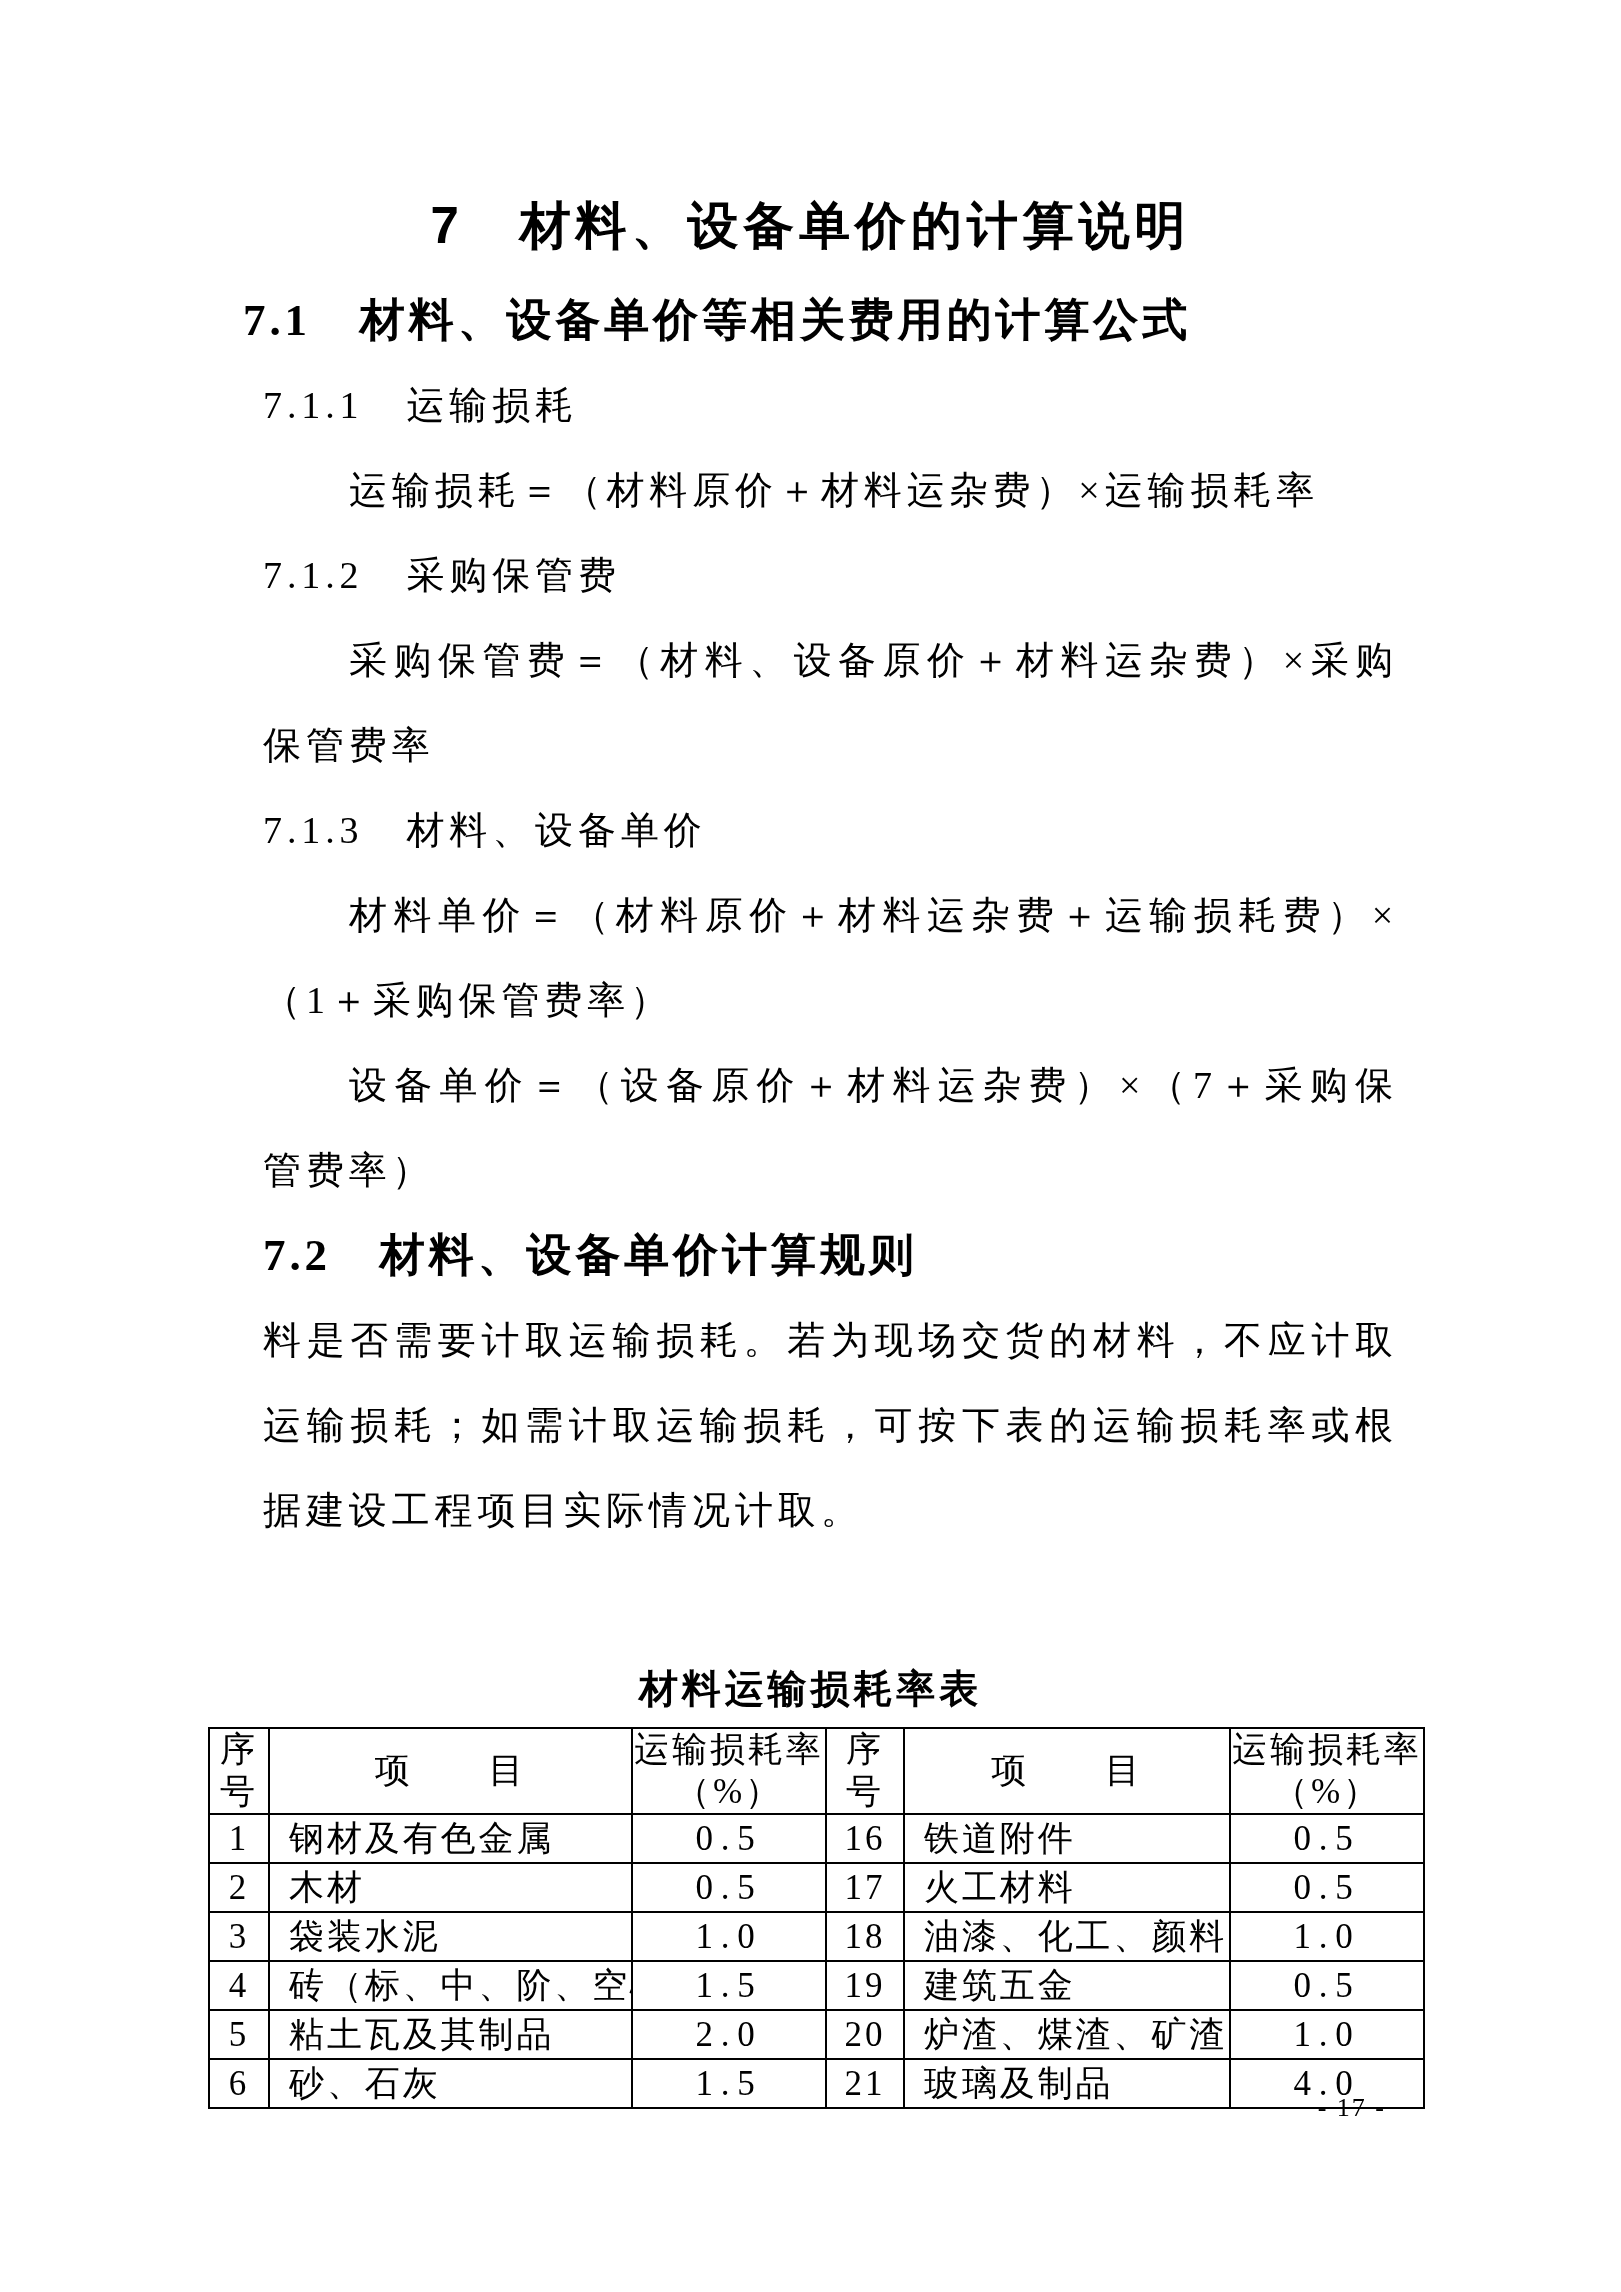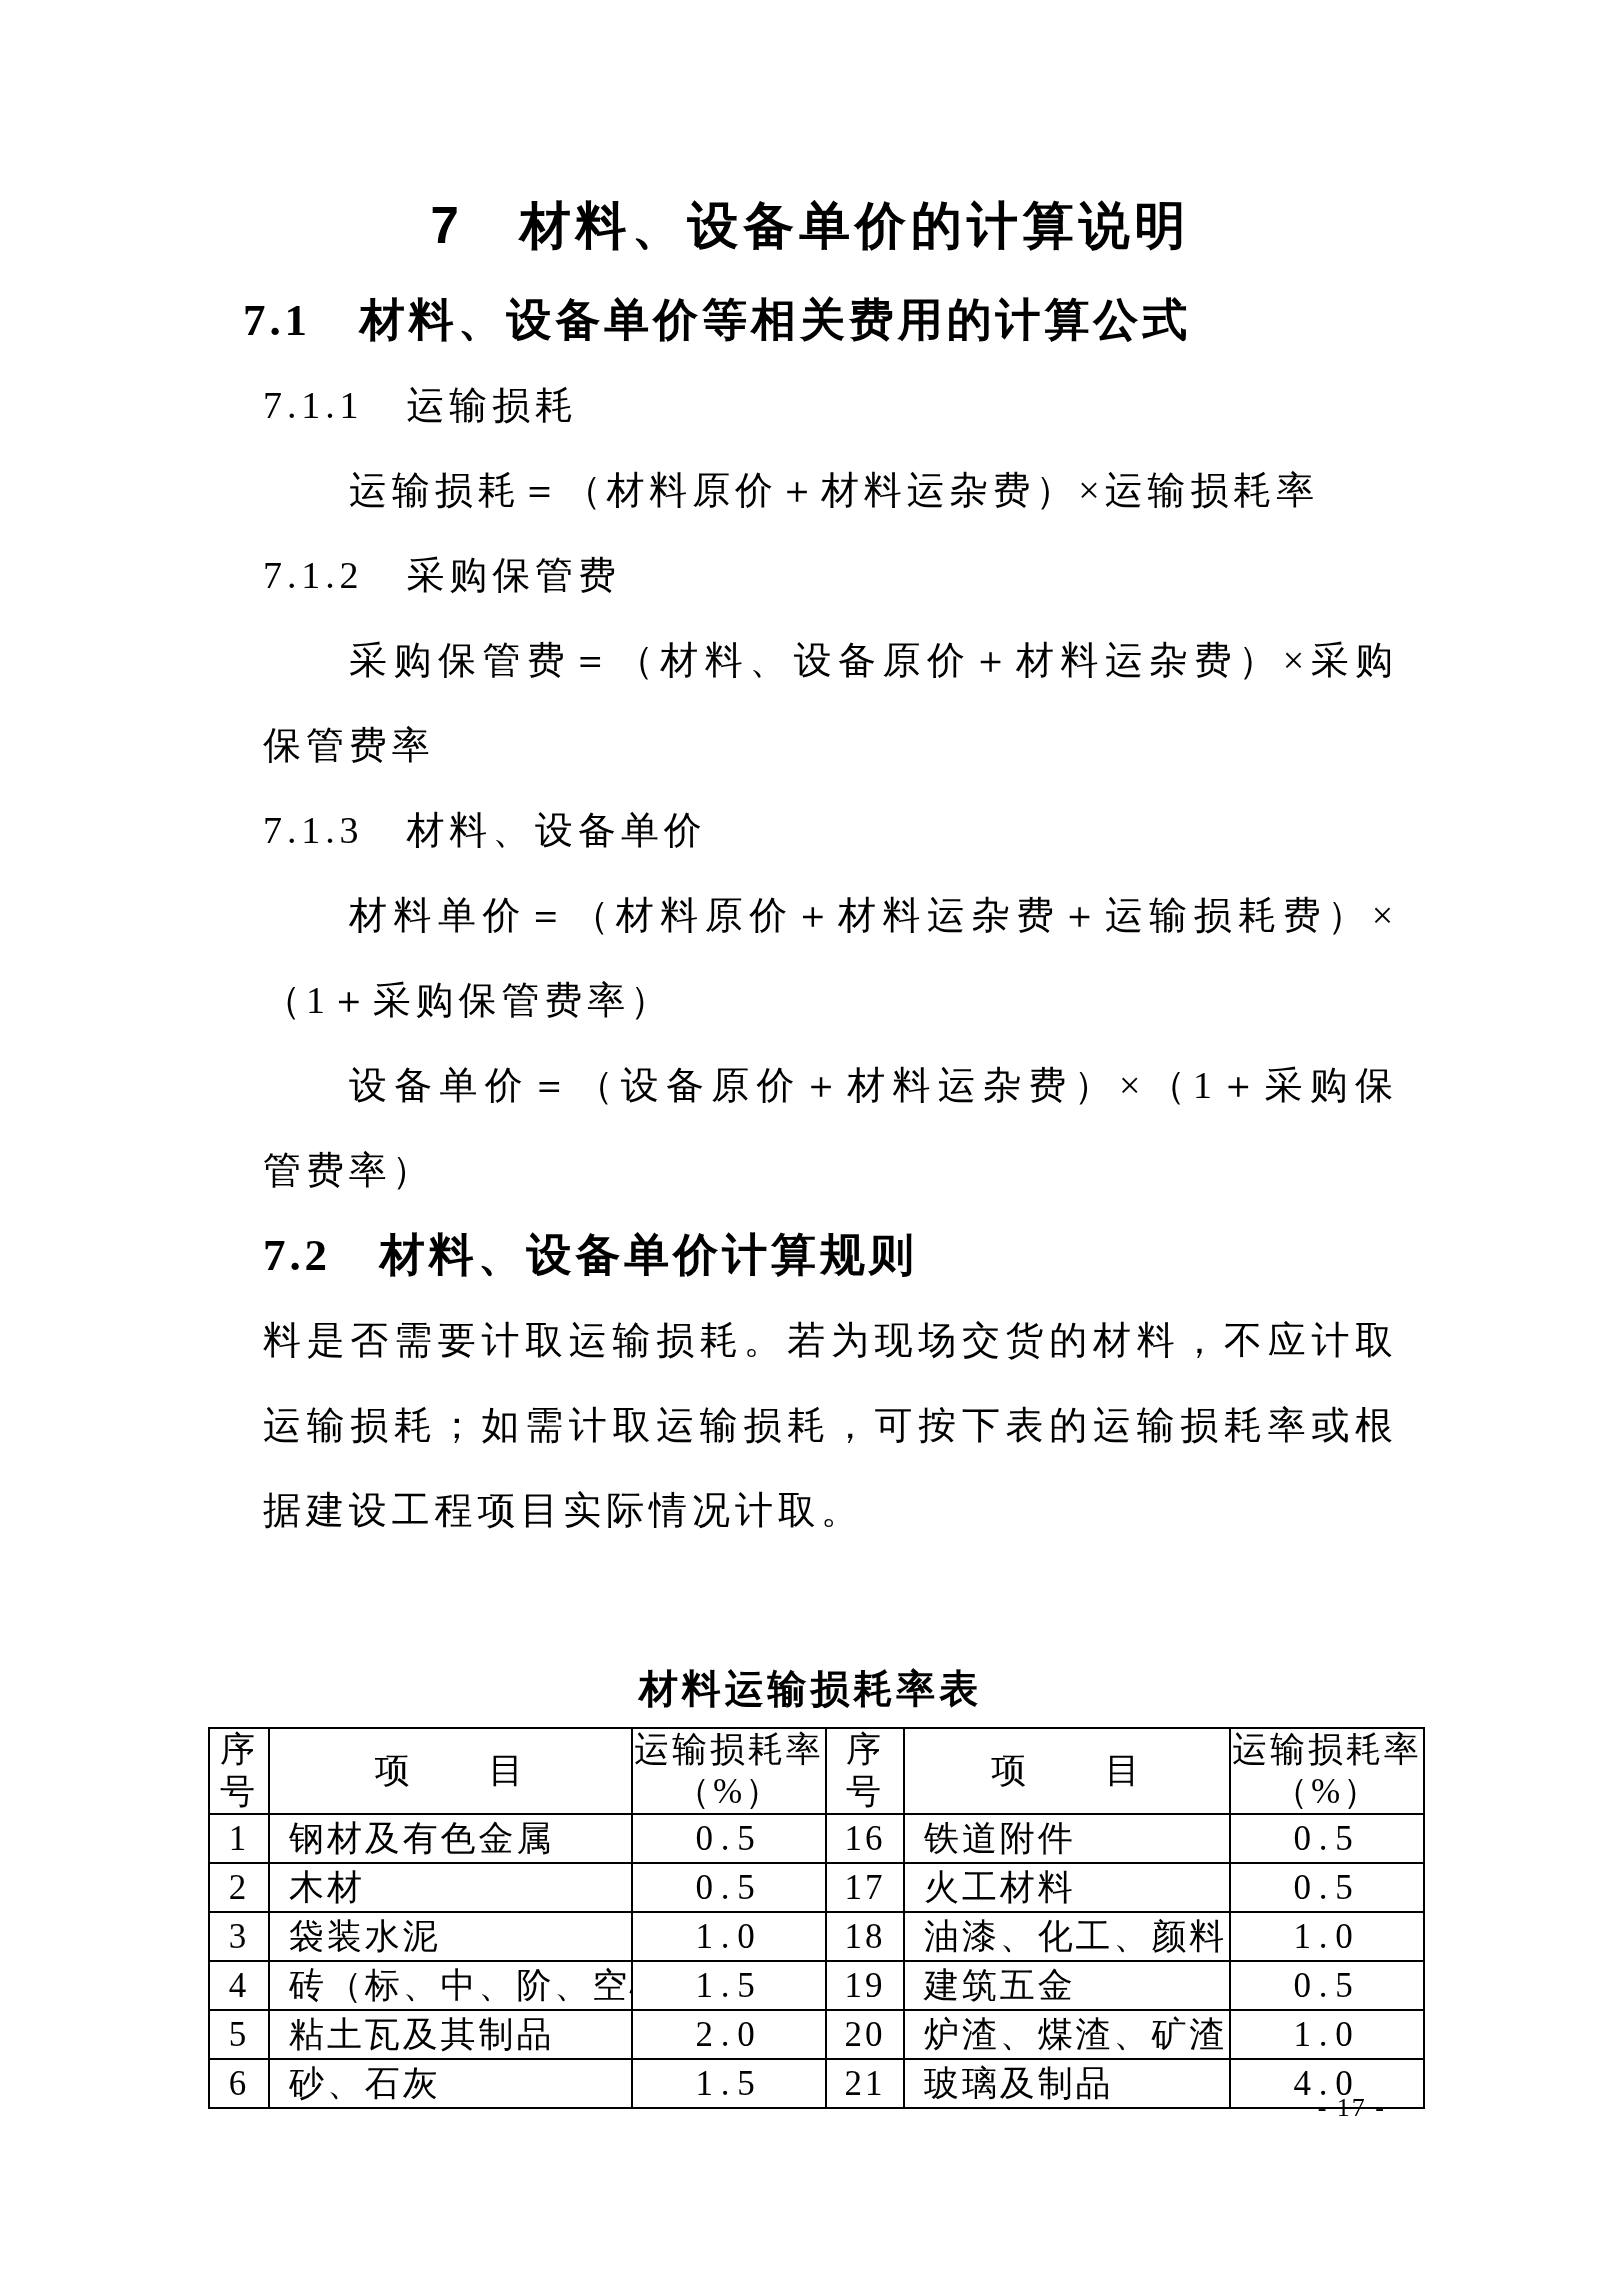--- a/index.html
+++ b/index.html
@@ -129,21 +129,21 @@
 
   <div class="flow">
     <div class="line">7.1.1　运输损耗</div>
     <div class="line indent">运输损耗＝（材料原价＋材料运杂费）×运输损耗率</div>
     <div class="line">7.1.2　采购保管费</div>
     <div class="line indent just">采购保管费＝（材料、设备原价＋材料运杂费）×采购</div>
     <div class="line">保管费率</div>
     <div class="line">7.1.3　材料、设备单价</div>
     <div class="line indent just">材料单价＝（材料原价＋材料运杂费＋运输损耗费）×</div>
     <div class="line">（1＋采购保管费率）</div>
-    <div class="line indent just">设备单价＝（设备原价＋材料运杂费）×（1＋采购保</div>
+    <div class="line indent just">设备单价＝（设备原价＋材料运杂费）×（7＋采购保</div>
     <div class="line">管费率）</div>
     <div class="line inline-heading">7.2　材料、设备单价计算规则</div>
     <div class="line just">料是否需要计取运输损耗。若为现场交货的材料，不应计取</div>
     <div class="line just">运输损耗；如需计取运输损耗，可按下表的运输损耗率或根</div>
     <div class="line">据建设工程项目实际情况计取。</div>
   </div>
 
   <div class="table-title">材料运输损耗率表</div>
 
   <table class="rate-table">

